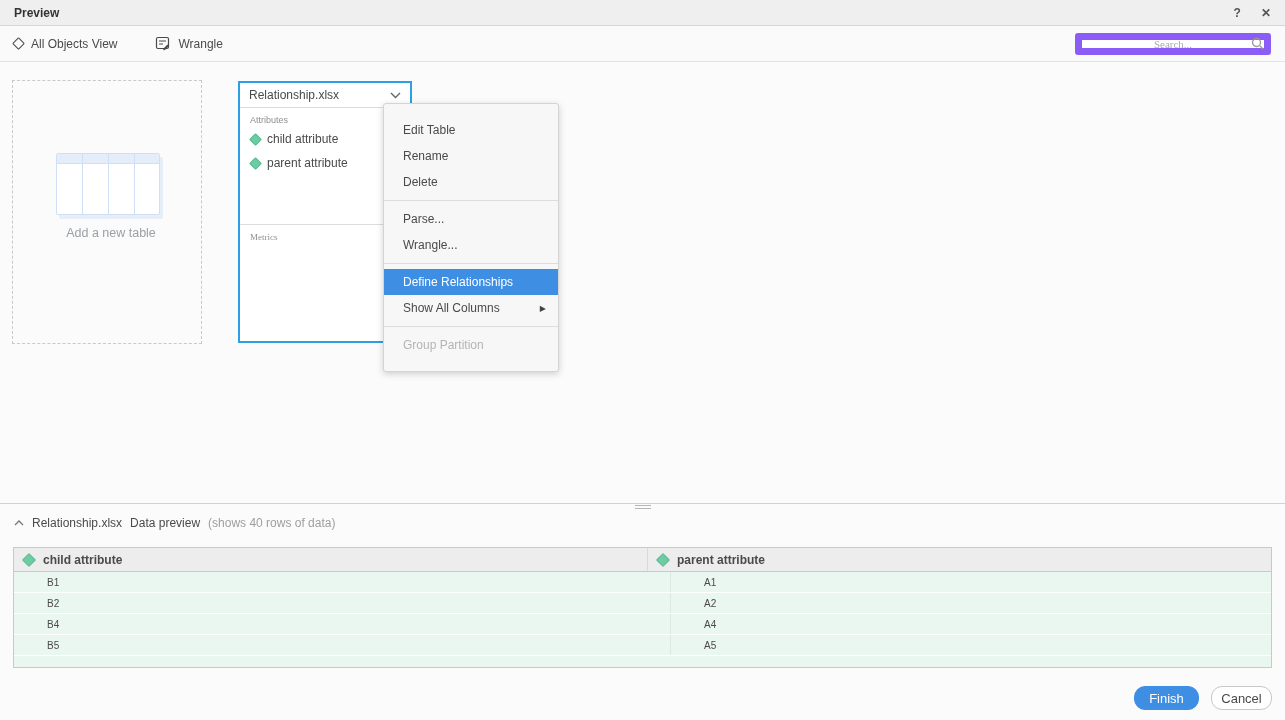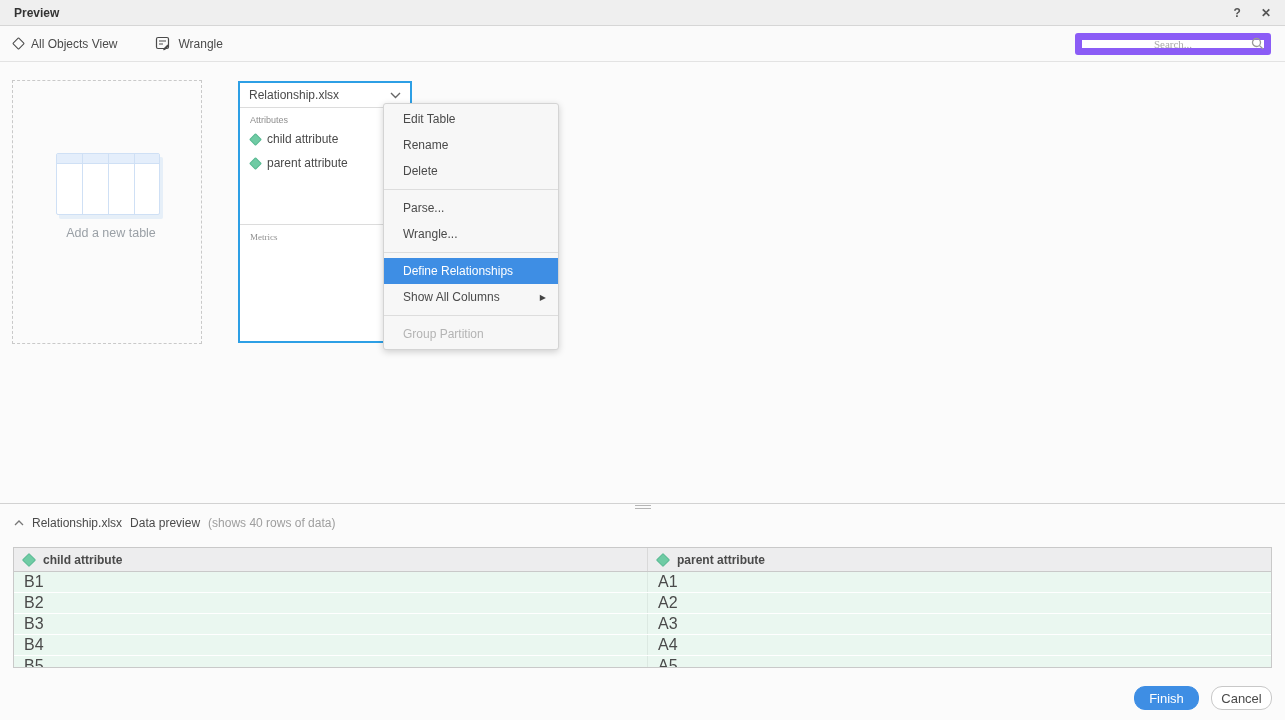--- a/index.html
+++ b/index.html
@@ -71,21 +71,21 @@
     width:9px; height:9px; background:#6fcba4; border:1px solid #55b890;
     transform:rotate(45deg); border-radius:1px; flex:none;
   }
   .card-sep { position:absolute; left:0; right:0; top:141px; height:1px; background:#dcdcdc; }
   .metrics-sec { position:absolute; left:0; right:8px; top:142px;font-family:Liberation Serif, serif; }
 
   
   .ctx-menu {
     position:absolute; left:383px; top:103px; width:176px;
     background:#f7f7f7; border:1px solid #d4d4d4; border-radius:3px;
-    box-shadow:0 2px 7px rgba(0,0,0,0.18); padding:2px 0; z-index:10;
+    box-shadow:0 2px 7px rgba(0,0,0,0.18); padding:13px 0; z-index:10;
   }
   .menu-item {
     height:26px; display:flex; align-items:center; padding:0 12px 0 19px;
     font-size:12px; color:#4a4a4a; cursor:pointer;
   }
   .menu-item.highlighted { background:#3e8ee4; color:#fff; }
   .menu-item.disabled { color:#b4b4b4; cursor:default; }
   .menu-item .mi-label { flex:1; }
   .submenu-arrow { font-size:8px; color:#444; }
   .menu-sep { height:1px; background:#dddddd; margin:5px 0; }
@@ -106,21 +106,21 @@
   .ptable {
     position:absolute; left:13px; top:547px; width:1259px; height:121px;
     border:1px solid #c9c9c9; overflow:hidden; background:#eaf7f0;
   }
   .phead { display:flex; height:24px; background:#ededee; border-bottom:1px solid #c9c9c9; }
   .phead .pc { display:flex; align-items:center; gap:7px; font-weight:bold; font-size:12px; color:#4a4a4a; }
   .pc { padding-left:10px; height:100%; }
   .pc1 { width:634px; border-right:1px solid #d9d9d9; }
   .pc2 { flex:1; }
   .prow { display:flex; height:21px; border-bottom:1px solid #ffffff; background:#eaf7f0; }
-  .prow .pc { display:flex; align-items:center; font-size:16px; color:#4a4a4a; }
+  .prow .pc { display:flex; align-items:center; font-size:10px; color:#4a4a4a;margin-left:23px; }
   .prow .pc1 { border-right:1px solid #dce9e2; }
   .g-diamond-sm {
     width:10px; height:10px; background:#6fcba4; border:1px solid #55b890;
     transform:rotate(45deg); border-radius:1px; flex:none; margin-right:2px;
   }
 
   
   .btn {
     position:absolute; top:686px; height:24px; border-radius:11px;
     font-family:"Liberation Sans", sans-serif; font-size:13px; cursor:pointer;
@@ -268,24 +268,20 @@
   <div>
       <div class="prow">
         <div class="pc pc1">B1</div>
         <div class="pc pc2">A1</div>
       </div>
       <div class="prow">
         <div class="pc pc1">B2</div>
         <div class="pc pc2">A2</div>
       </div>
       <div class="prow">
-        <div class="pc pc1">B3</div>
-        <div class="pc pc2">A3</div>
-      </div>
-      <div class="prow">
         <div class="pc pc1">B4</div>
         <div class="pc pc2">A4</div>
       </div>
       <div class="prow">
         <div class="pc pc1">B5</div>
         <div class="pc pc2">A5</div>
       </div>
     </div>
 </div>
 

